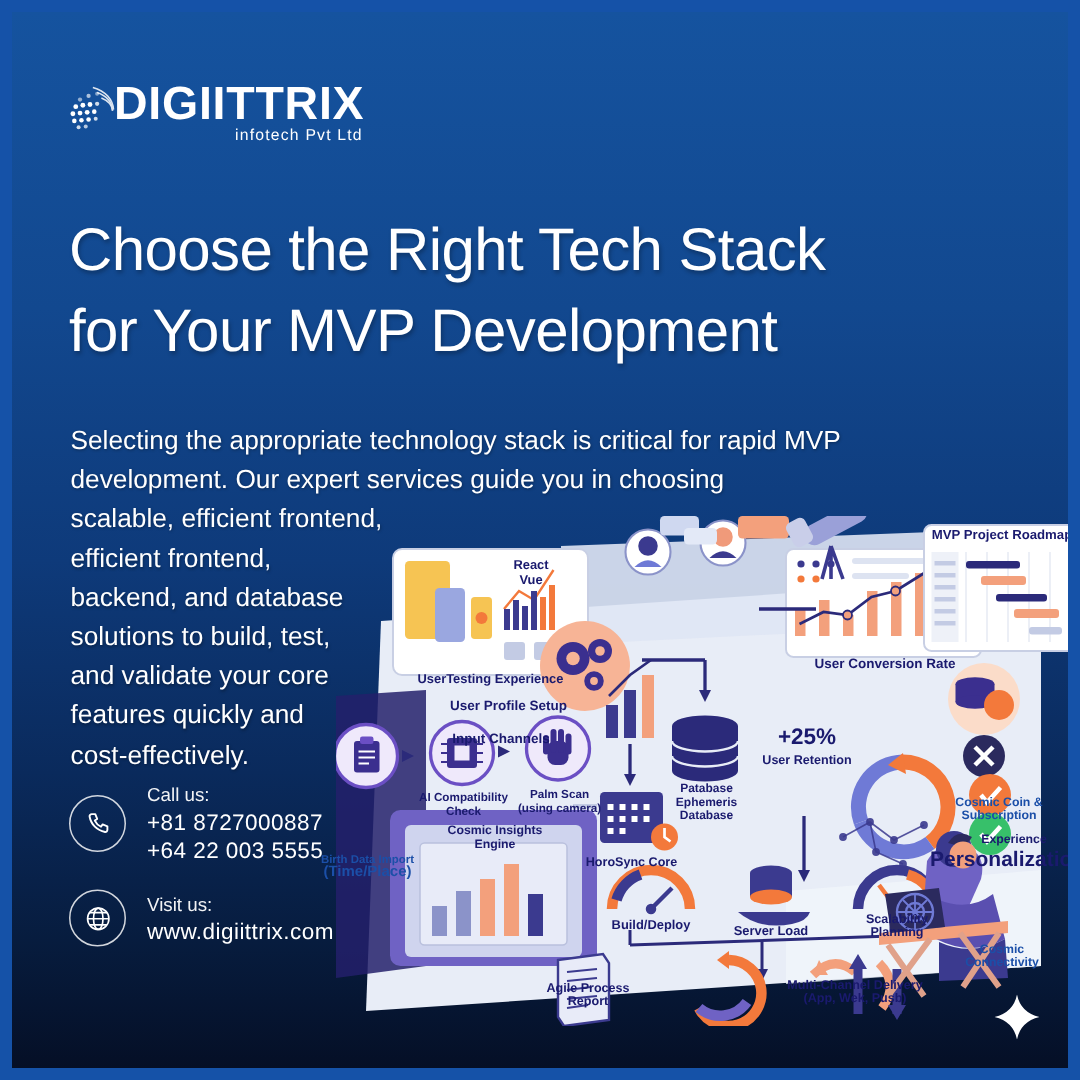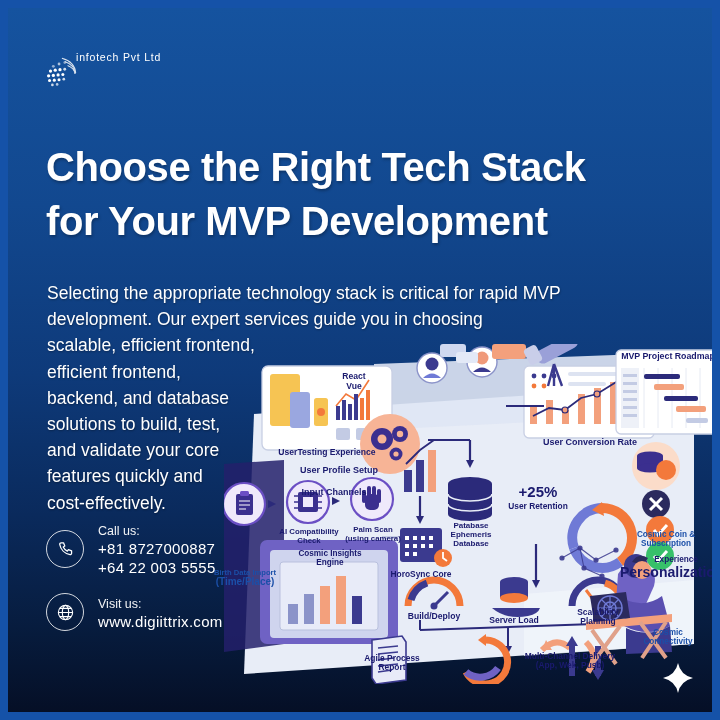--- a/index.html
+++ b/index.html
@@ -70,21 +70,21 @@
   }
 
   
   #headline {
     position: absolute;
     left: 38px;
     top: 132px;
     width: 640px;
     color: #ffffff;
     font-size: 40px;
-    font-weight: bold;
+    font-weight: normal;
     line-height: 54px;
     letter-spacing: -0.4px;
     text-shadow: 1px 2px 3px rgba(0,0,0,0.28);
   }
 
   
   #body-copy {
     position: absolute;
     left: 39px;
     top: 272px;
@@ -170,20 +170,21 @@
               <circle cx="17" cy="32" r="1.4" opacity="0.7"></circle>
           </g>
           <g fill="none" stroke="#ffffff" stroke-width="1.1" opacity="0.85">
             <path d="M22 4.5 C31 7 36 13 36.5 20"></path>
             <path d="M25 8 C32 10.5 35.5 15 36 20.5"></path>
             <path d="M28 12 C33 14 35.5 17 35.8 21"></path>
           </g>
         </svg>
       </span>
       <span id="logo-text-wrap">
+        <span id="logo-name">DIGIITTRIX</span>
         <span id="logo-sub">infotech Pvt Ltd</span>
       </span>
     </div>
 
     <div id="headline">
       <div>Choose the Right Tech Stack</div>
       <div>for Your MVP Development</div>
     </div>
 
     <div id="body-copy">

